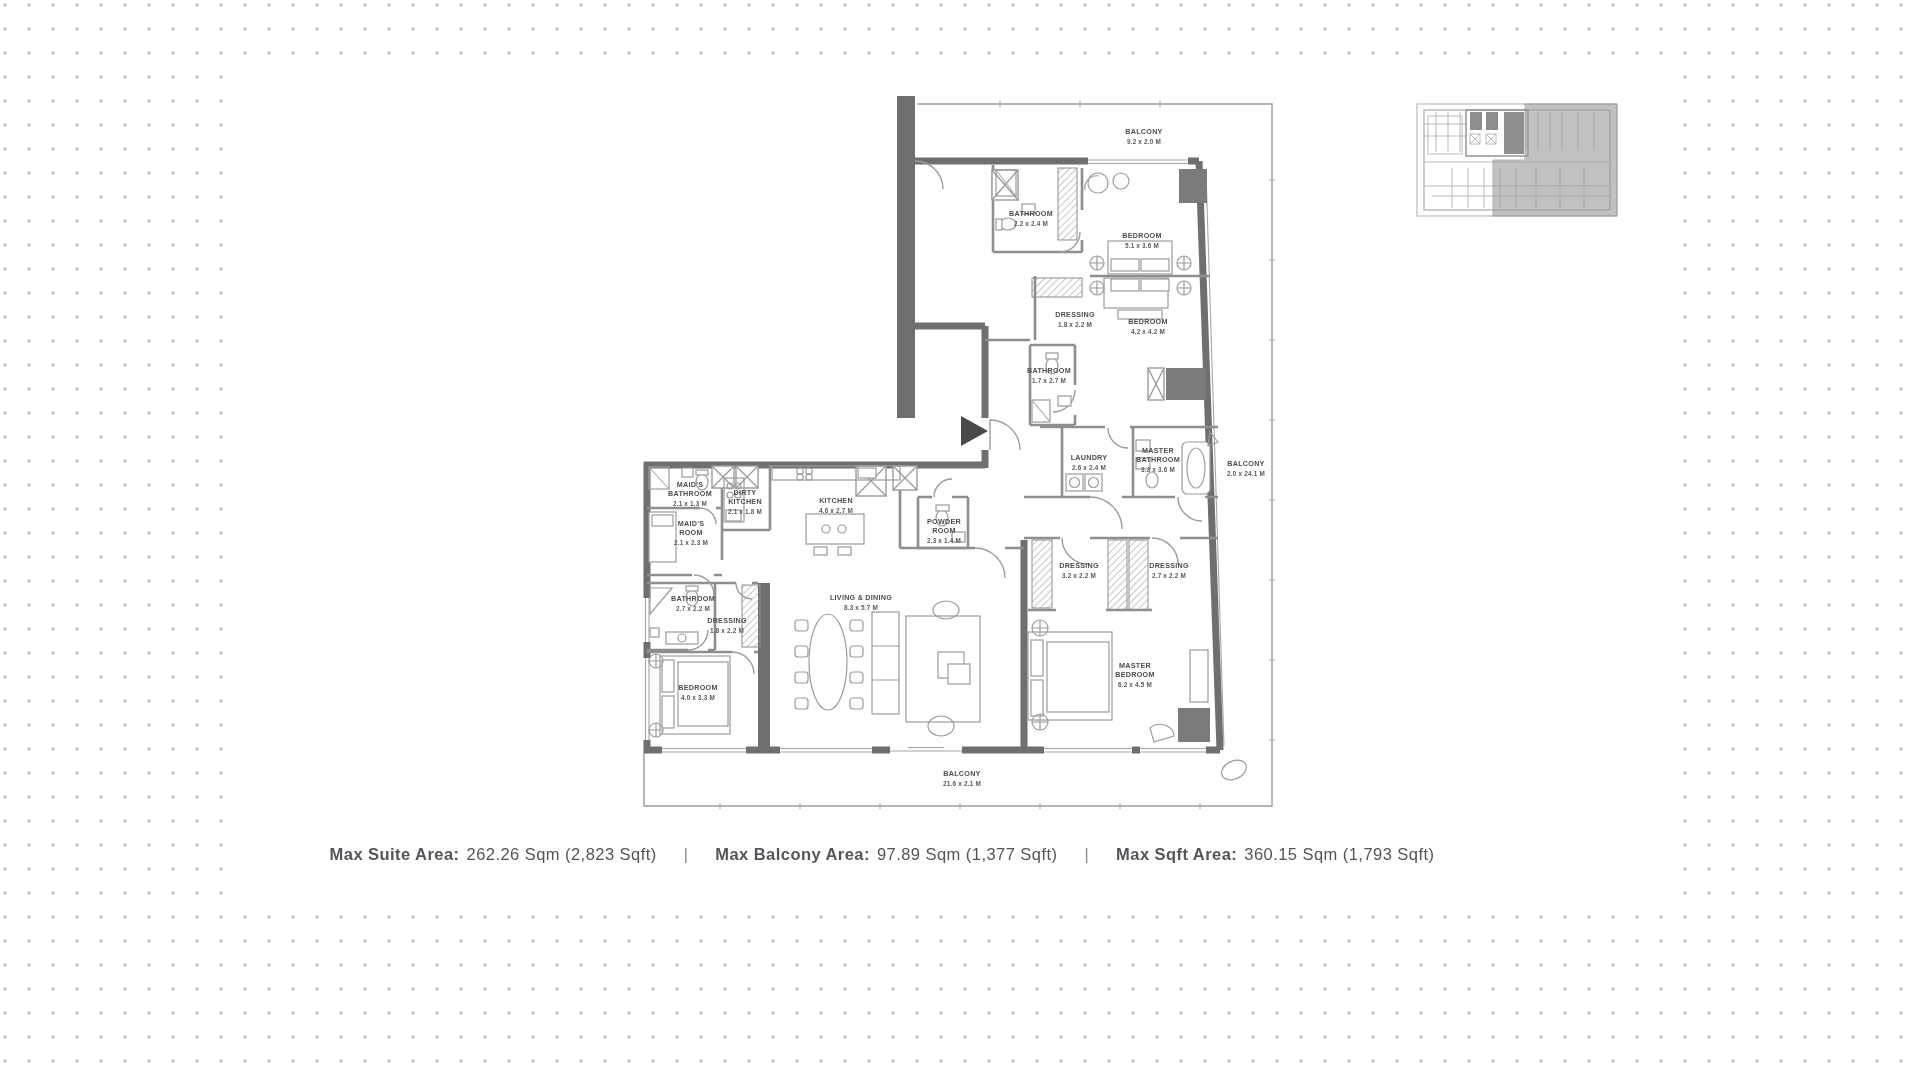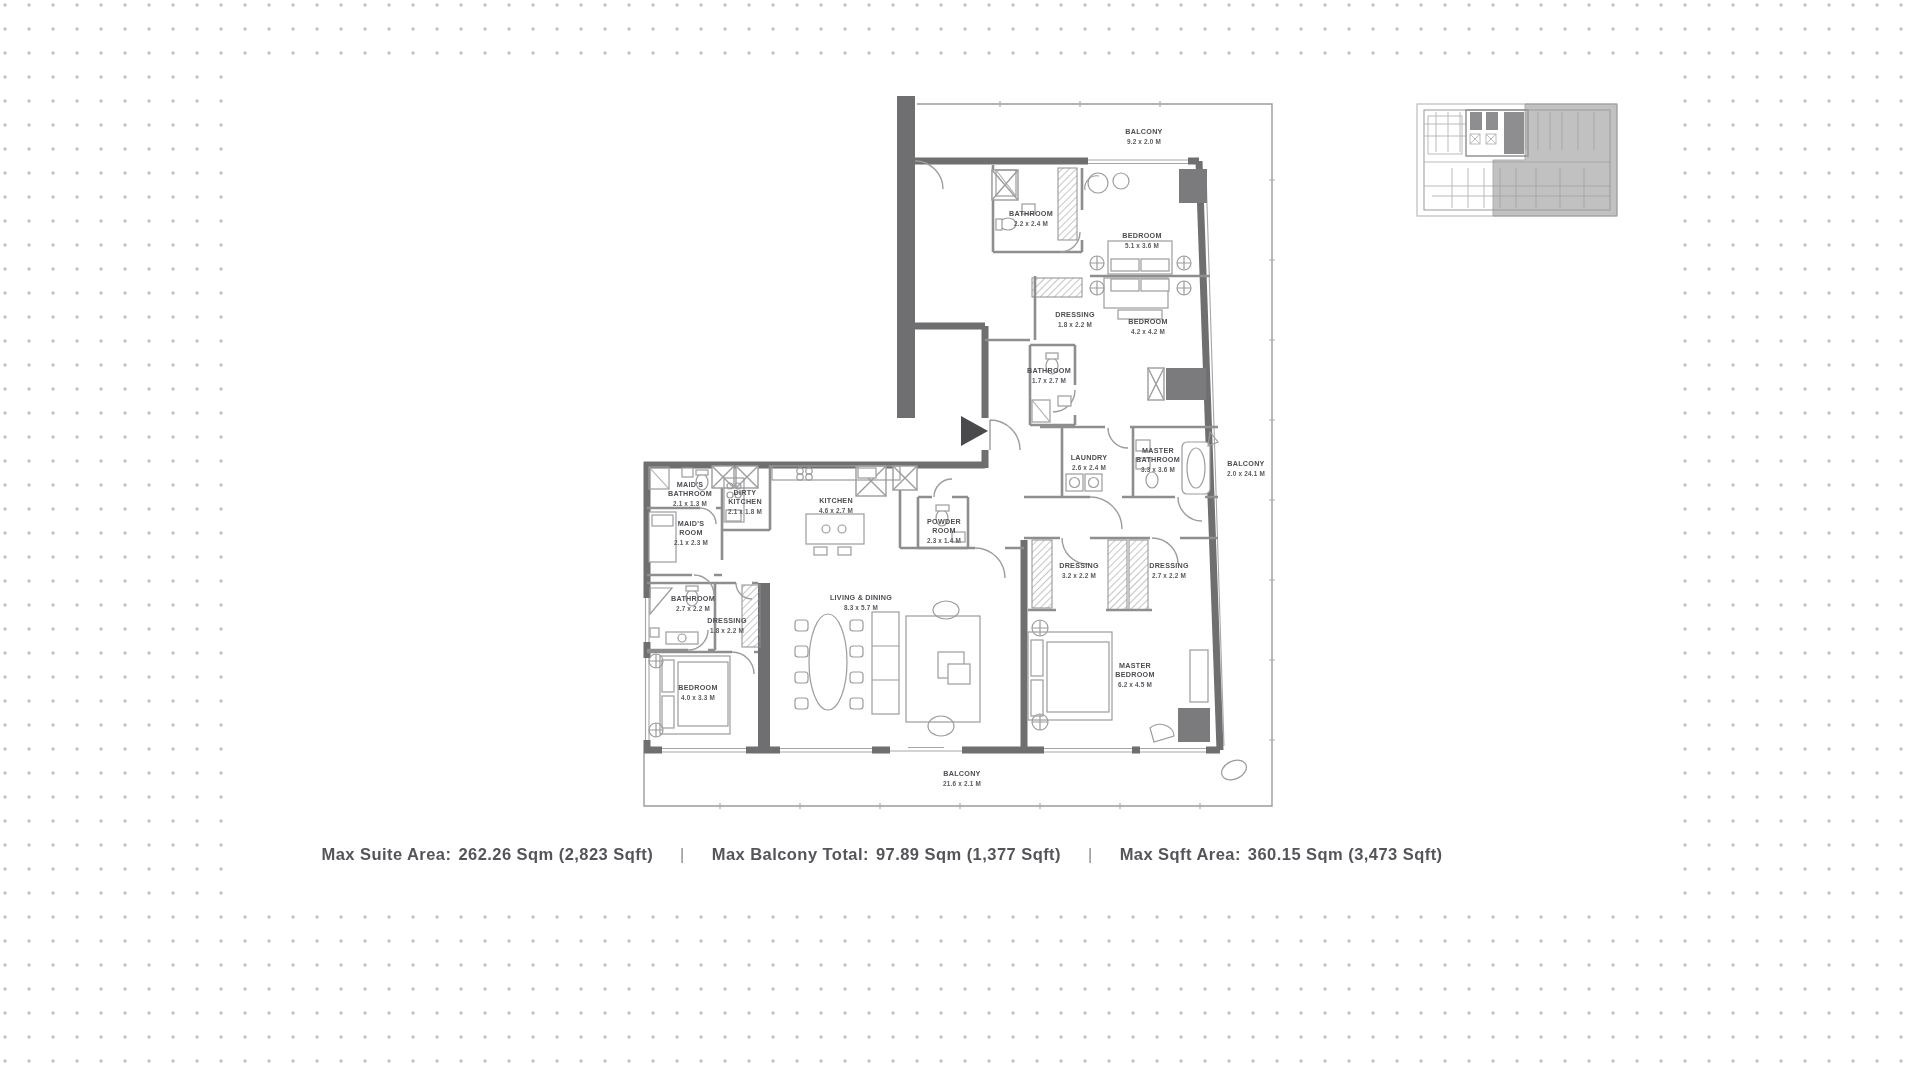--- a/index.html
+++ b/index.html
@@ -37,21 +37,21 @@
   .kthin{stroke:#b3b3b5;stroke-width:0.9;fill:none;}
 
   
   .stats{
     position:absolute;left:0;top:845px;width:1764px;
     display:flex;justify-content:center;align-items:baseline;
     color:#54555a;font-size:16.5px;letter-spacing:.45px;white-space:nowrap;
   }
   .stat{display:inline-flex;align-items:baseline;}
   .s-label{font-weight:700;margin-right:7px;}
-  .s-value{font-weight:700;}
+  .s-value{font-weight:400;}
   .sep{color:#85868a;font-weight:300;margin:0 27px;font-size:16px;}
 </style>
 </head>
 <body>
 
 <div class="stage">
   <div class="panel"></div>
 
   <svg class="plan" viewBox="0 0 1920 1078">
     <defs>
@@ -365,22 +365,22 @@
     </g>
   </svg>
 
   <div class="stats">
     <span class="stat">
       <span class="s-label">Max Suite Area:</span>
       <span class="s-value">262.26 Sqm (2,823 Sqft)</span>
     </span>
     <span class="sep">|</span>
     <span class="stat">
-      <span class="s-label">Max Balcony Total:</span>
+      <span class="s-label">Max Balcony Area:</span>
       <span class="s-value">97.89 Sqm (1,377 Sqft)</span>
     </span>
     <span class="sep">|</span>
     <span class="stat">
       <span class="s-label">Max Sqft Area:</span>
-      <span class="s-value">360.15 Sqm (3,473 Sqft)</span>
+      <span class="s-value">360.15 Sqm (1,793 Sqft)</span>
     </span>
   </div>
 </div>
 
 </body></html>

